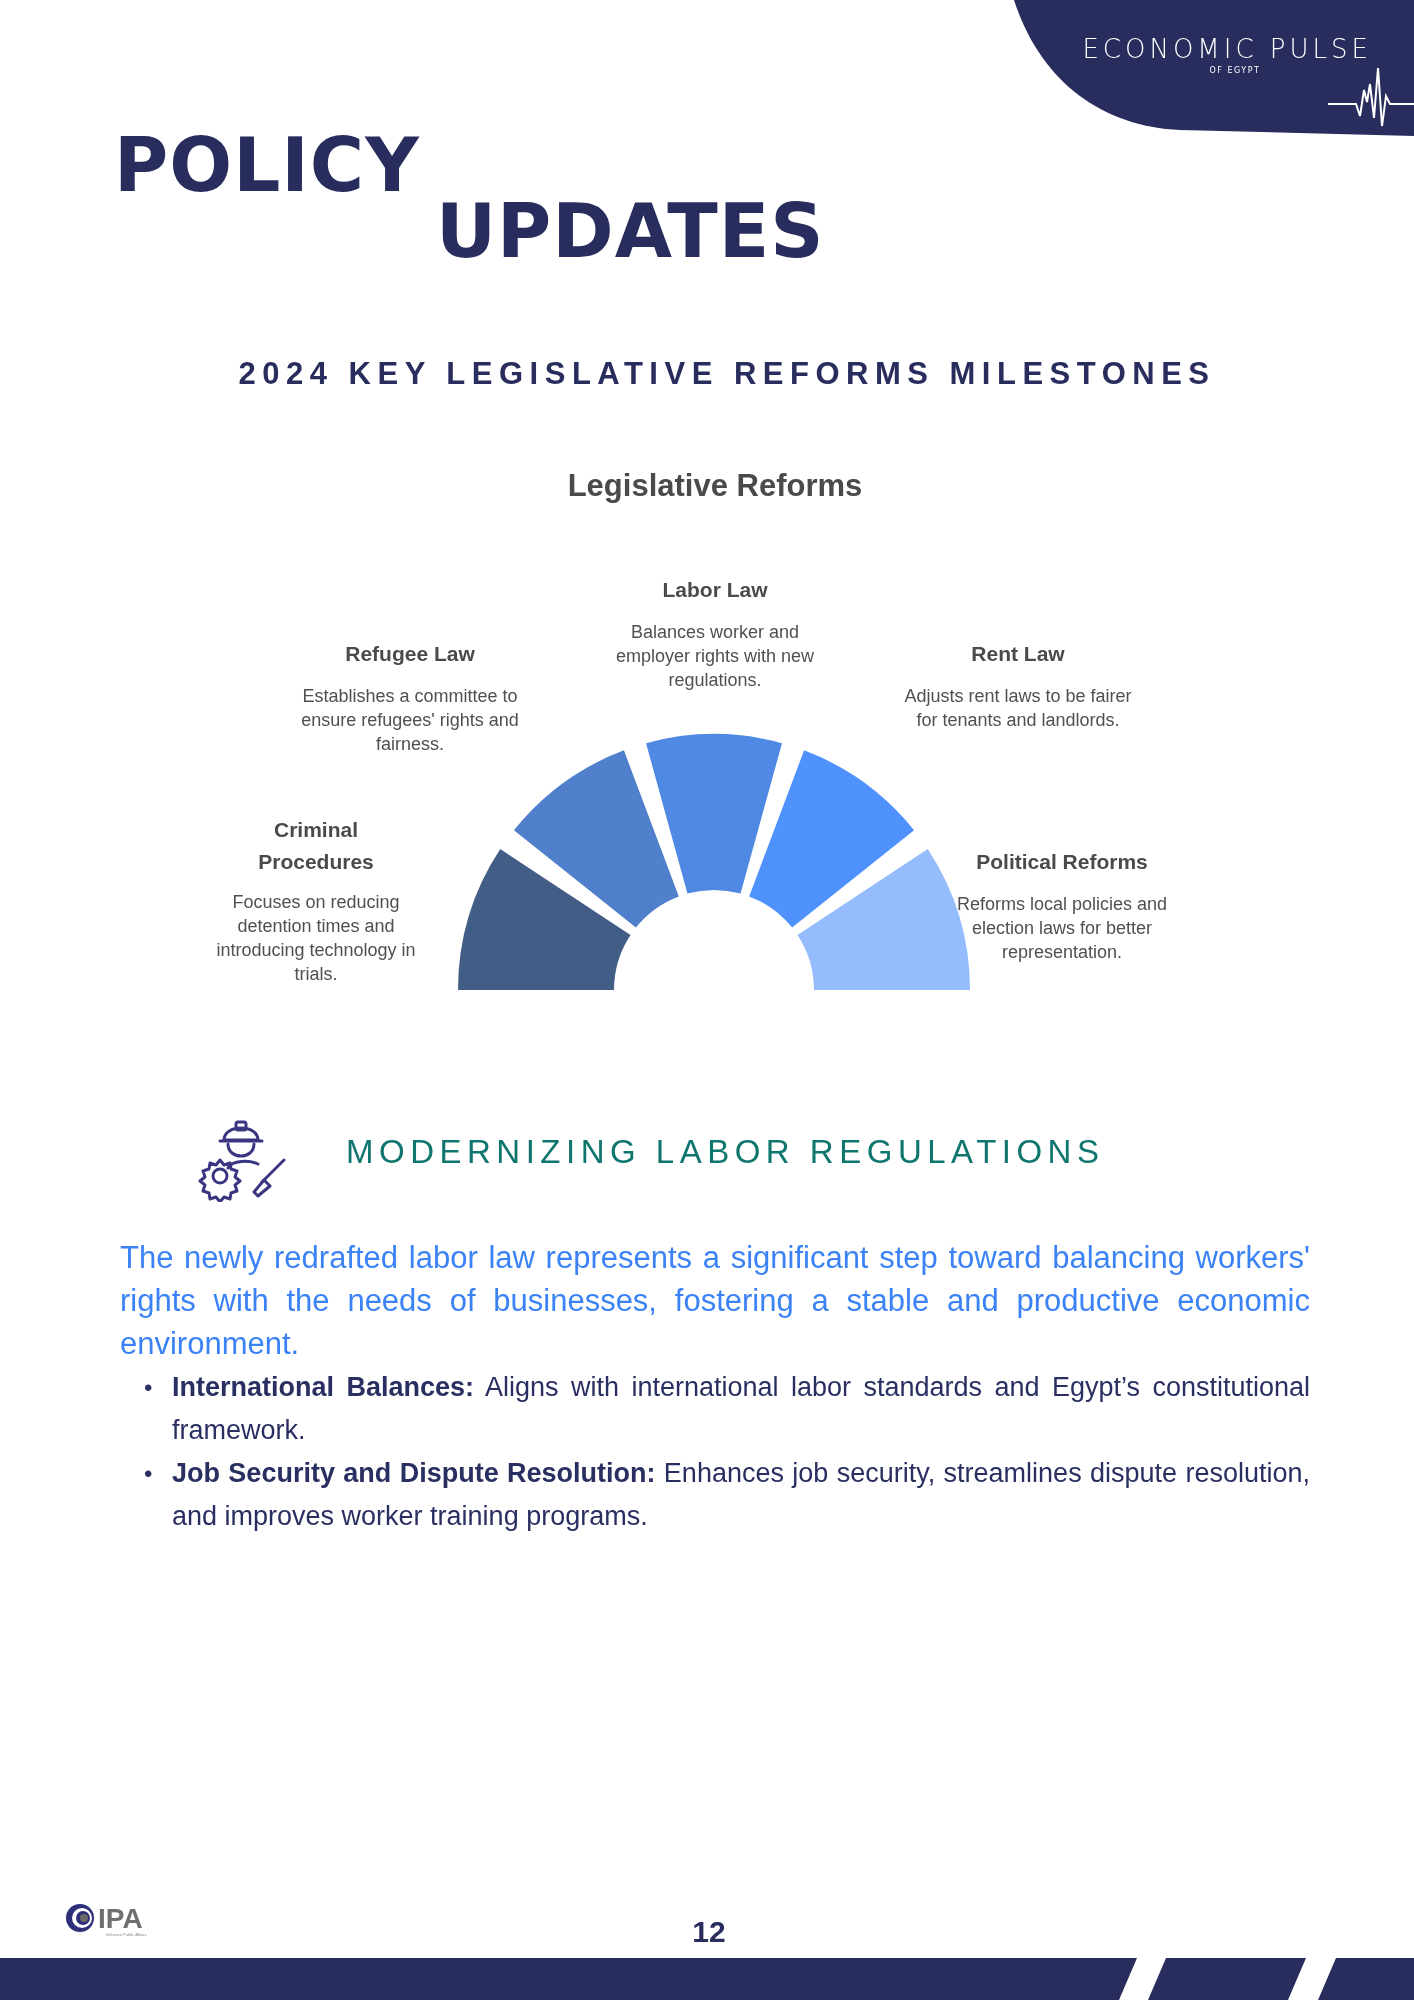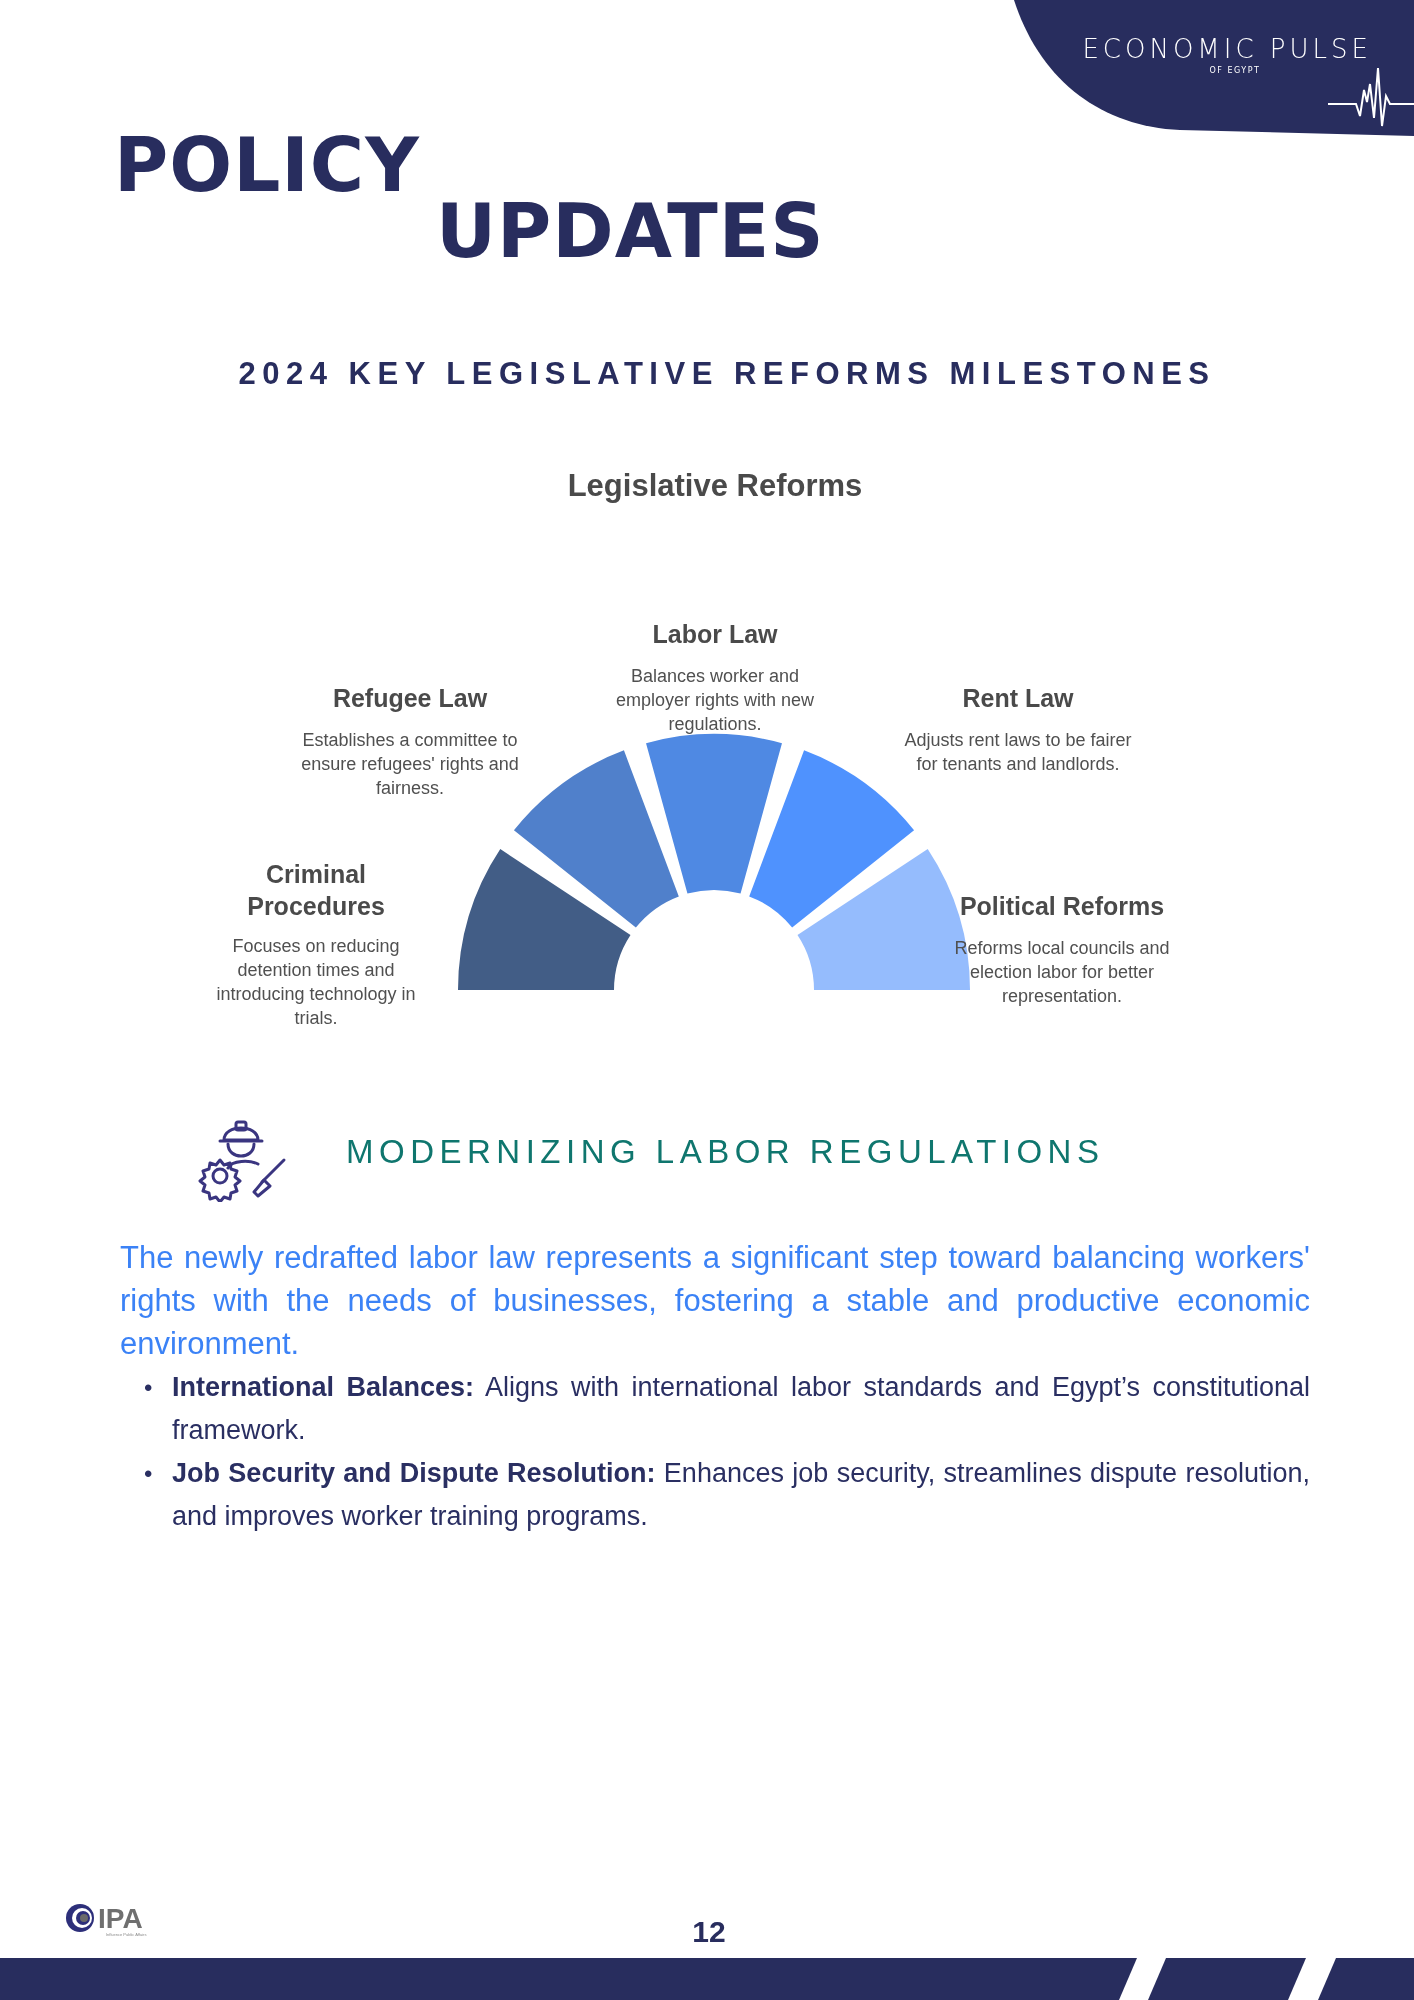--- a/index.html
+++ b/index.html
@@ -13,21 +13,21 @@
   .pulse { position:absolute; left:1326px; top:64px; width:88px; height:72px; }
   .title-line { position:absolute; font-family:"DejaVu Sans", sans-serif; font-weight:bold; color:#282d5e;
                 font-size:74px; letter-spacing:1px; line-height:1; }
   .t1 { left:114px; top:128px; }
   .t2 { left:436px; top:194px; }
   .kicker { position:absolute; left:0; width:1414px; top:356px; text-align:center; font-weight:bold;
             font-size:31px; letter-spacing:6.5px; color:#282d5e;padding-left:20px; }
   .chart-title { position:absolute; left:0; width:1430px; top:468px; text-align:center; font-weight:bold;
                  font-size:31px; color:#4a4a4a; }
   .seg-label { position:absolute; text-align:center; color:#4a4a4a; }
-  .seg-label .h { font-weight:bold; font-size:25px; line-height:32px;margin-top:44px; }
+  .seg-label .h { font-weight:bold; font-size:21px; line-height:32px; }
   .seg-label .d { font-size:18px; line-height:24px; margin-top:14px; color:#505050; }
   #semi { position:absolute; left:0; top:0; width:1414px; height:1000px; }
   .section-head { position:absolute; left:346px; top:1133px; font-weight:normal; font-size:33px; letter-spacing:5.5px; color:#0f766e; }
   .worker { position:absolute; left:198px; top:1114px; width:96px; height:88px; }
   .para { position:absolute; left:120px; width:1190px; top:1236px; font-size:31px; line-height:43px;
           text-align:justify; color:#3b82f6; font-family:Liberation Sans, sans-serif; }
   ul.bullets { position:absolute; left:120px; width:1190px; top:1366px; margin:0; padding:0 0 0 52px;
                box-sizing:border-box; list-style:none; }
   ul.bullets li { position:relative; font-size:27px; line-height:43px; text-align:justify; color:#2a2f62; }
   ul.bullets li::before { content:"•"; position:absolute; left:-28px; top:0; font-size:24px; }
@@ -73,21 +73,21 @@
 <div class="seg-label" style="left:605px;top:574px;width:220px;">
   <div class="h">Labor Law</div>
   <div class="d" style="margin-top:14px;">Balances worker and employer rights with new regulations.</div>
 </div>
 <div class="seg-label" style="left:900px;top:638px;width:236px;">
   <div class="h">Rent Law</div>
   <div class="d" style="margin-top:14px;">Adjusts rent laws to be fairer for tenants and landlords.</div>
 </div>
 <div class="seg-label" style="left:942px;top:846px;width:240px;">
   <div class="h">Political Reforms</div>
-  <div class="d" style="margin-top:14px;">Reforms local councils and election labor for better representation.</div>
+  <div class="d" style="margin-top:14px;">Reforms local policies and election laws for better representation.</div>
 </div>
 
 <svg class="worker" viewBox="0 0 96 88" fill="none" stroke="#3a3580" stroke-width="3" stroke-linejoin="round" stroke-linecap="round">
   <path d="M26 26 C26 10 60 10 60 26 Z"></path>
   <rect x="38" y="8" width="10" height="8" rx="2"></rect>
   <line x1="22" y1="27" x2="64" y2="27"></line>
   <path d="M30 30 C30 46 56 46 56 30"></path>
   <path d="M30 54 C34 46 52 46 60 50"></path>
   <circle cx="22" cy="62" r="7"></circle>
   <path d="M22 46 l4 5 6 -2 1 6 6 2 -2 6 5 4 -5 4 2 6 -6 2 -1 6 -6 -2 -4 5 -4 -5 -6 2 -1 -6 -6 -2 2 -6 -5 -4 5 -4 -2 -6 6 -2 1 -6 6 2 z"></path>

